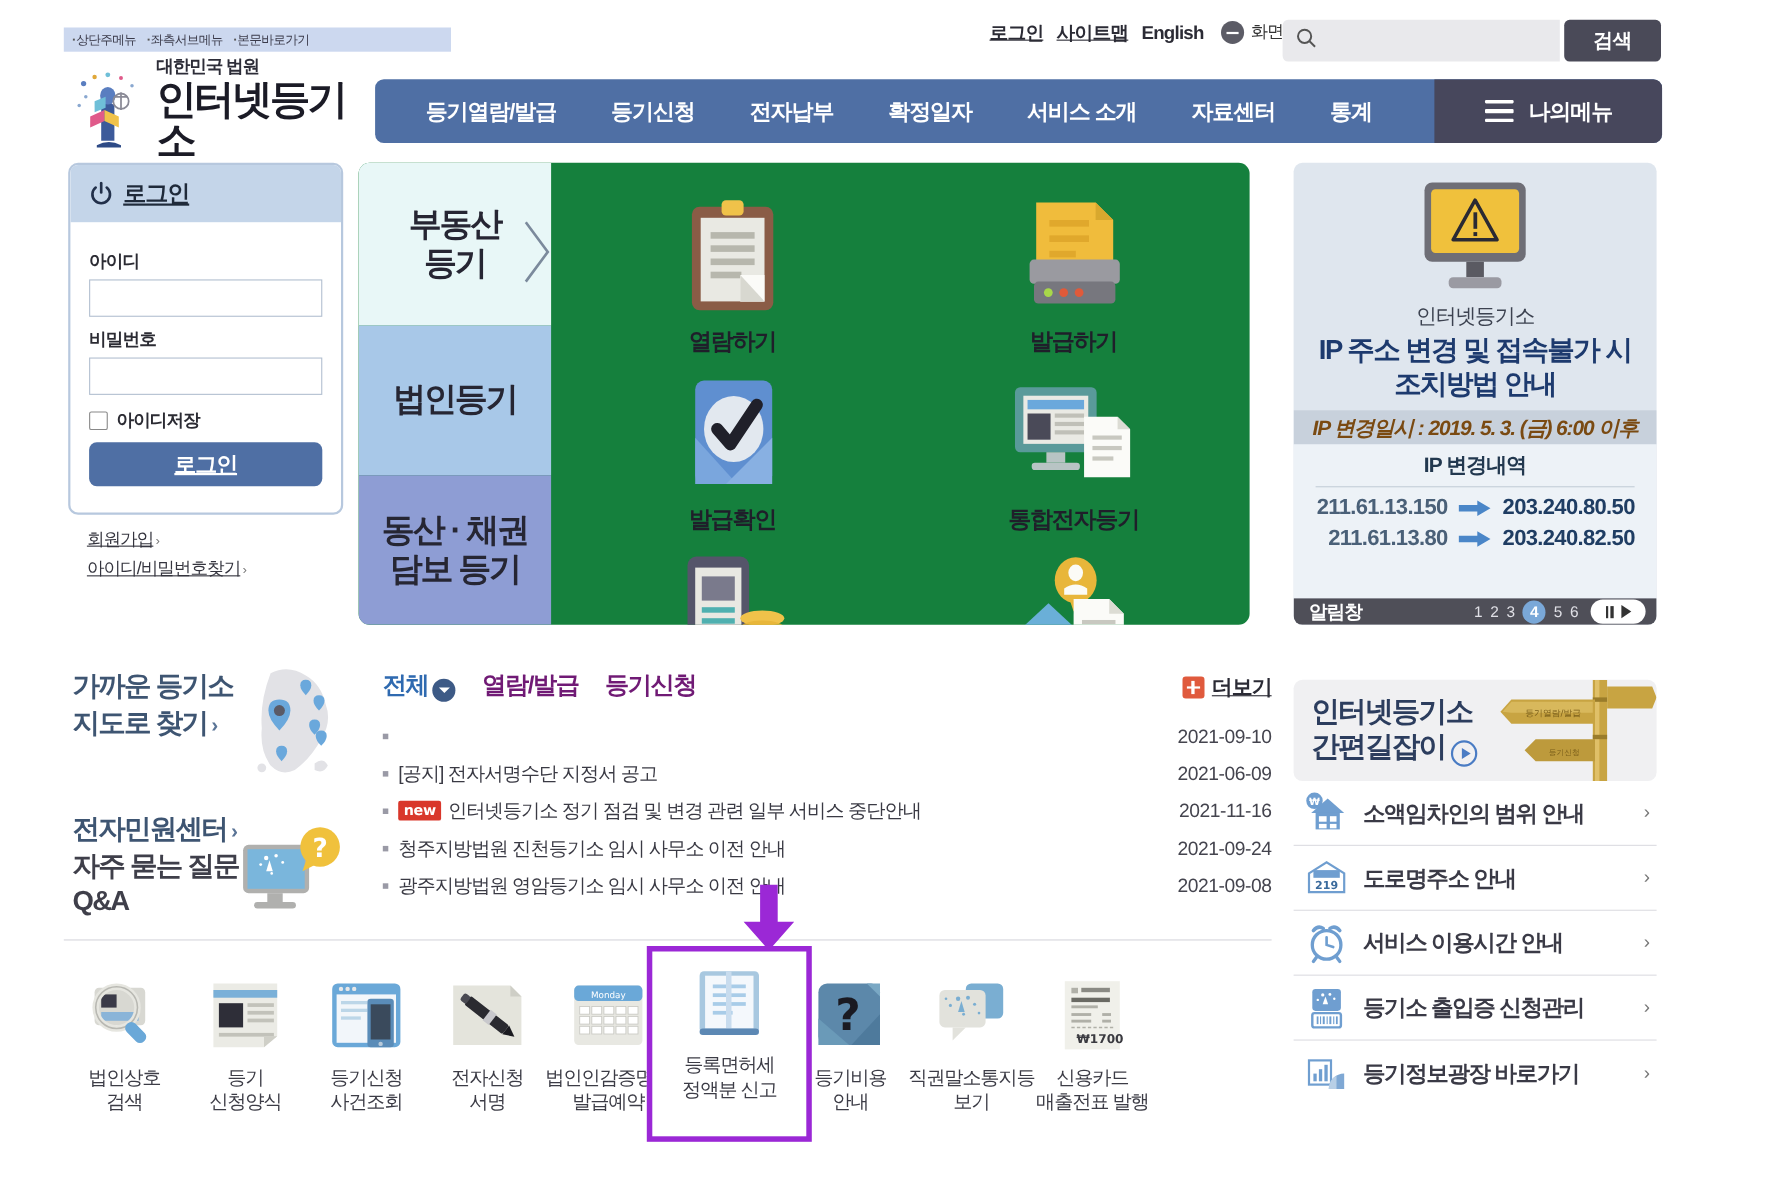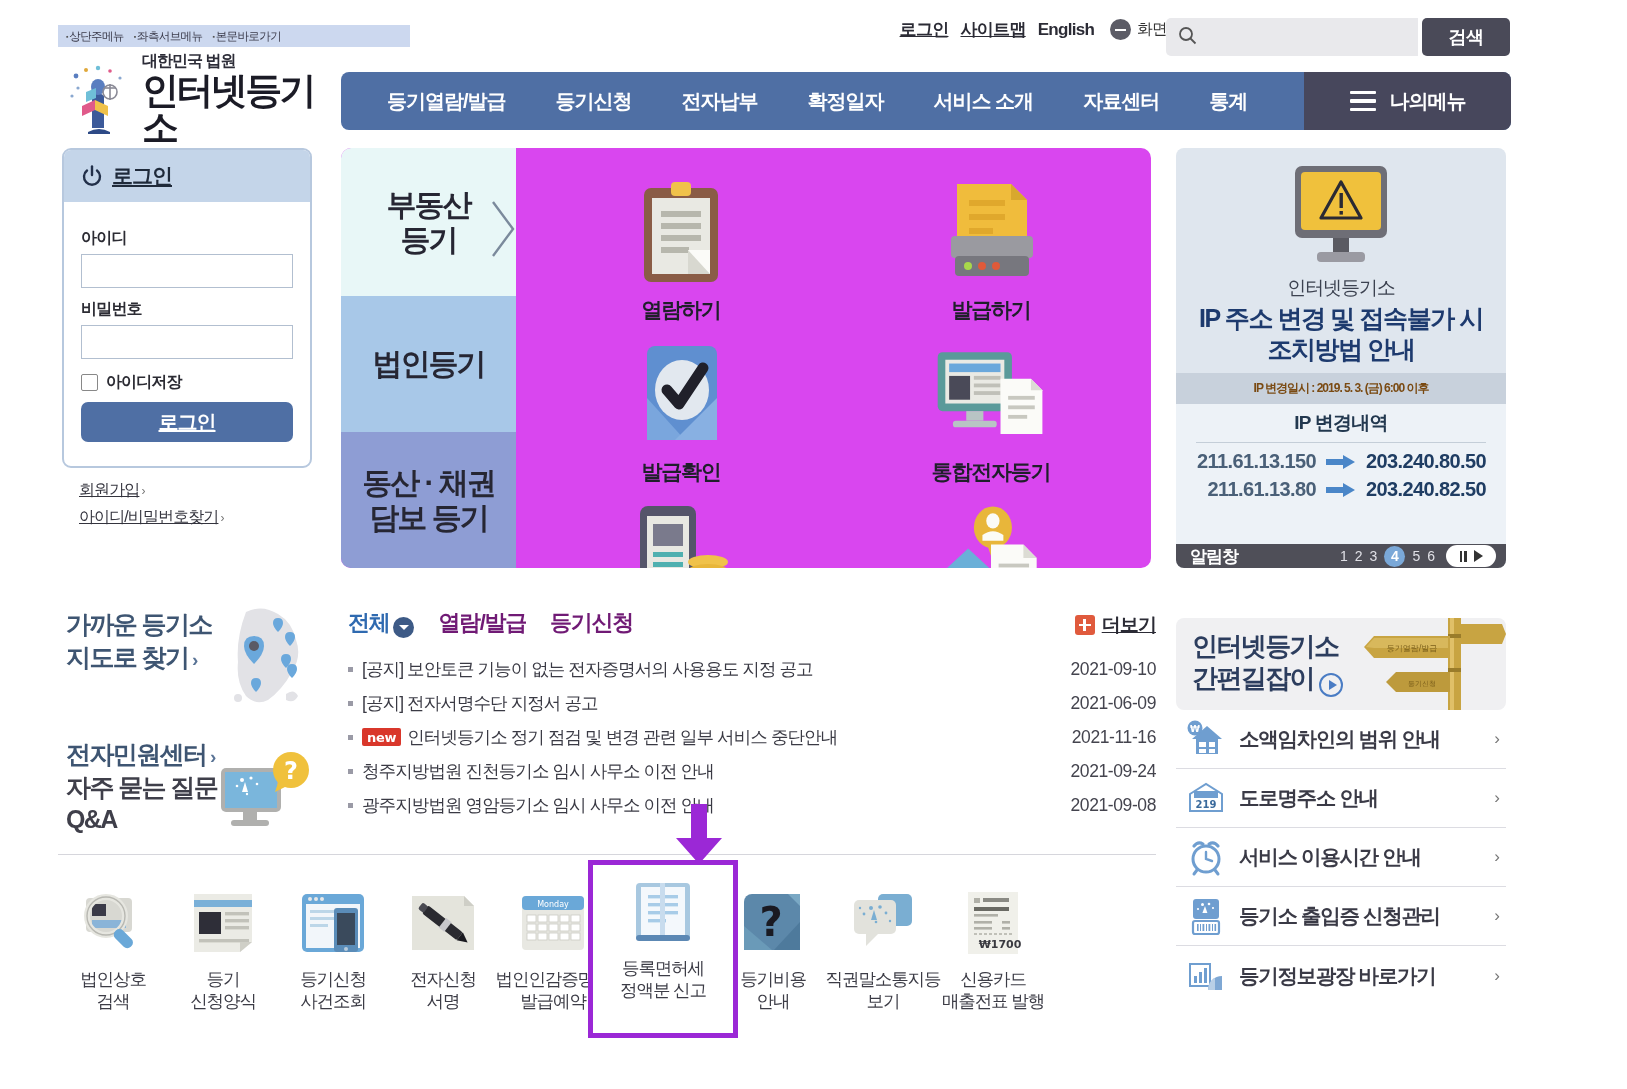--- a/index.html
+++ b/index.html
@@ -140,23 +140,23 @@
   .login-foot {
     position: absolute; left: 62px; top: 472px; width: 250px;
     padding: 8px 0 0 17px;
   }
   .foot-link { font-size: 16px; color: #34343e; letter-spacing: -0.9px; margin-bottom: 6px; }
   .foot-link u { text-decoration: underline; }
   .foot-link .ch { font-size: 12px; color: #777; margin-left: 2px; }
 
   
   .hero {
-    position: absolute; left: 341px; top: 148px;
+    position: absolute; left: 326px; top: 148px;
     width: 810px; height: 420px;
-    background: #d946ef; border-radius: 10px; overflow: hidden; padding-left: 38px;
+    background: #15803d; border-radius: 10px; overflow: hidden; padding-left: 38px;
   }
   .hero-left { position: absolute; left: 0; top: 0; width: 175px; height: 420px; }
   .hl-seg { width: 175px; display: flex; align-items: center; justify-content: center; }
   .hl-1 { height: 148px; background: #e8f7f7; }
   .hl-2 { height: 136px; background: #a8c8e8; }
   .hl-3 { height: 136px; background: #8e9dd4; }
   .hl-txt { font-size: 30px; font-weight: bold; color: #262633; letter-spacing: -2px; line-height: 1.18; text-align: center; }
   .hl-chev {
     position: absolute; left: 146px; top: 50px; width: 34px; height: 62px;
   }
@@ -175,21 +175,21 @@
     background: #dfe6ee; border-radius: 8px; overflow: hidden;
     display: flex; flex-direction: column;
   }
   .ip-top { flex: 0 0 auto; padding-top: 14px; text-align: center; }
   .monitor { width: 128px; height: 108px; margin: 0 auto; }
   .ip-sub { font-size: 19px; color: #3c4250; letter-spacing: -1.1px; margin-top: 5px; }
   .ip-title { font-size: 25px; font-weight: bold; color: #1d3a6e; letter-spacing: -1.4px; line-height: 1.22; margin-top: 2px; }
   .ip-date {
     margin-top: 9px; height: 31px; background: #c8d1dc;
     display: flex; align-items: center; justify-content: center;
-    font-size: 12px; font-weight: bold; color: #7a4a12; letter-spacing: -1px; white-space: nowrap;
+    font-size: 19px; font-weight: bold; color: #7a4a12; letter-spacing: -1px; white-space: nowrap; font-style: italic;
   }
   .ip-mid { background: #edf2f7; flex: 1 1 auto; padding: 6px 16px 0 16px; }
   .ip-mid-h { text-align: center; font-size: 19px; font-weight: bold; color: #22384f; letter-spacing: -0.8px; }
   .ip-rule { height: 1px; background: #c4ced8; margin: 6px 4px 7px 4px; }
   .ip-row { display: flex; align-items: center; justify-content: center; gap: 10px; margin-bottom: 5px; }
   .ip-old { font-size: 20px; font-weight: bold; color: #4a6078; letter-spacing: -0.6px; min-width: 133px; text-align: right; }
   .ip-new { font-size: 20px; font-weight: bold; color: #1f3d63; letter-spacing: -0.6px; min-width: 133px; }
   .arrow-blue { width: 30px; height: 16px; flex: 0 0 auto; }
   .ip-foot {
     flex: 0 0 auto; height: 24px; background: #4f4f58;
@@ -655,21 +655,20 @@
       <span class="ntab">열람/발급</span>
       <span class="ntab">등기신청</span>
       <span class="nmore">
         <span class="plusbox"></span>
         <span class="nmore-lbl">더보기</span>
       </span>
     </div>
     <div class="nlist">
       <div class="nrow">
         <span class="nbullet"></span>
-        <span class="ntitle">[공지] 보안토큰 기능이 없는 전자증명서의 사용용도 지정 공고</span>
         <span class="ndate">2021-09-10</span>
       </div>
       <div class="nrow">
         <span class="nbullet"></span>
         <span class="ntitle">[공지] 전자서명수단 지정서 공고</span>
         <span class="ndate">2021-06-09</span>
       </div>
       <div class="nrow">
         <span class="nbullet"></span>
         <span class="newbadge">new</span>

